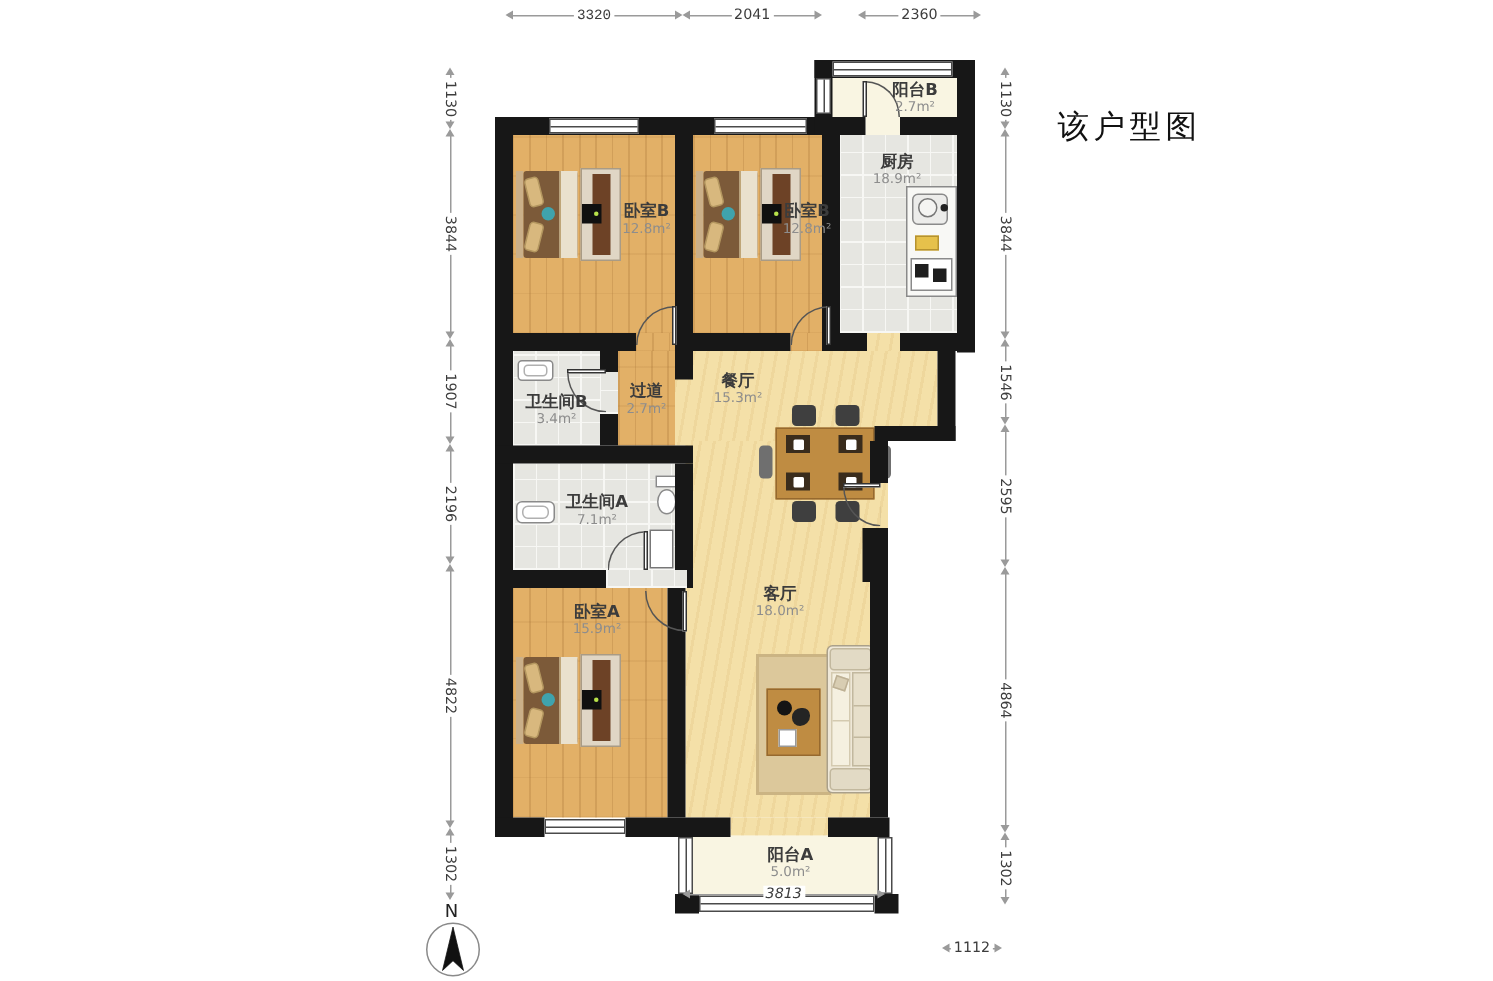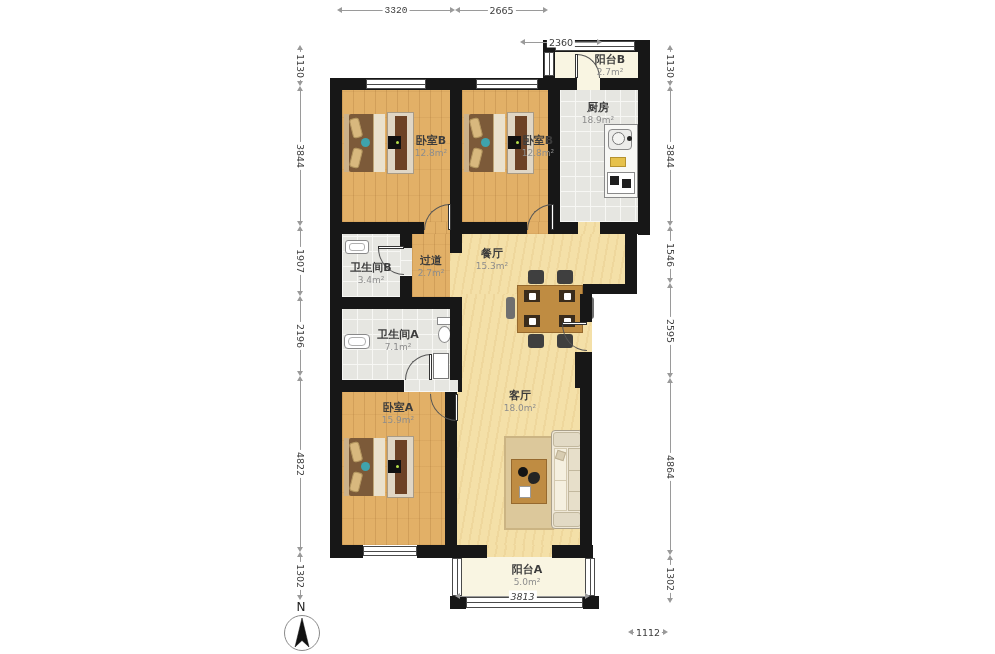--- a/index.html
+++ b/index.html
@@ -285,23 +285,23 @@
     <span class="rname">阳台A</span>
     <span class="rarea">5.0m²</span>
   </div>
 
   <div class="dim h" style="left:337px;top:2px;width:118px;height:16px;font-family:Liberation Mono, monospace;">
     <div class="line"></div>
       <span class="lbl">3320</span>
   </div>
   <div class="dim h" style="left:455px;top:2px;width:93px;height:16px;">
     <div class="line"></div>
-      <span class="lbl">2665</span>
-  </div>
-  <div class="dim h" style="left:520px;top:2px;width:82px;height:16px;margin-top:32px;">
+      <span class="lbl">2041</span>
+  </div>
+  <div class="dim h" style="left:572px;top:2px;width:82px;height:16px;">
     <div class="line"></div>
       <span class="lbl">2360</span>
   </div>
 
   <div class="dim h" style="left:340px;top:656px;width:115px;height:16px;">
     <div class="line"></div>
       <span class="lbl">3300</span>
   </div>
   <div class="dim h" style="left:455px;top:588px;width:135px;height:16px;font-style:italic;">
     <div class="line"></div>
@@ -356,20 +356,21 @@
   <div class="dim v" style="left:662px;top:378px;width:16px;height:177px;">
     <div class="line"></div>
       <span class="lbl">4864</span>
   </div>
   <div class="dim v" style="left:662px;top:555px;width:16px;height:48px;">
     <div class="line"></div>
       <span class="lbl">1302</span>
   </div>
 
   <div class="note">
+    <div>该户型图</div>
   </div>
 
   <div class="north-n">N</div>
   <div class="north-circle">
     <svg width="34" height="34" viewBox="0 0 34 34">
       <path d="M17 2 L10 31 L17 24.5 L24 31 Z" fill="#111" stroke="#111" stroke-width="0.5"></path>
     </svg>
   </div>
 
 </div>

